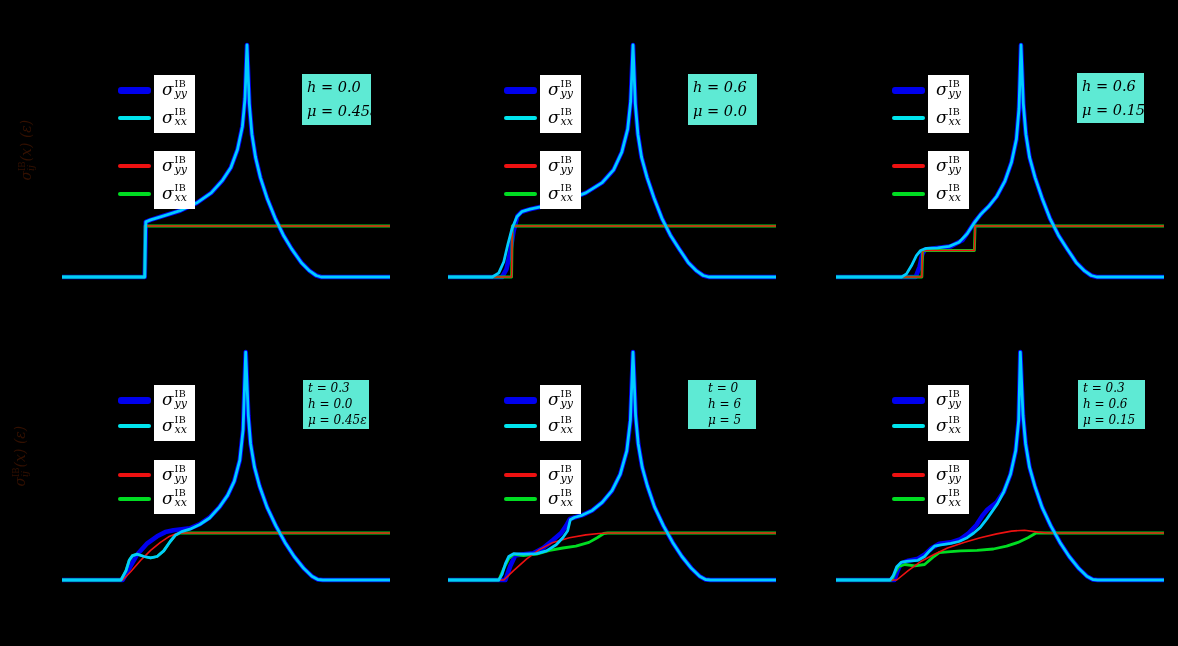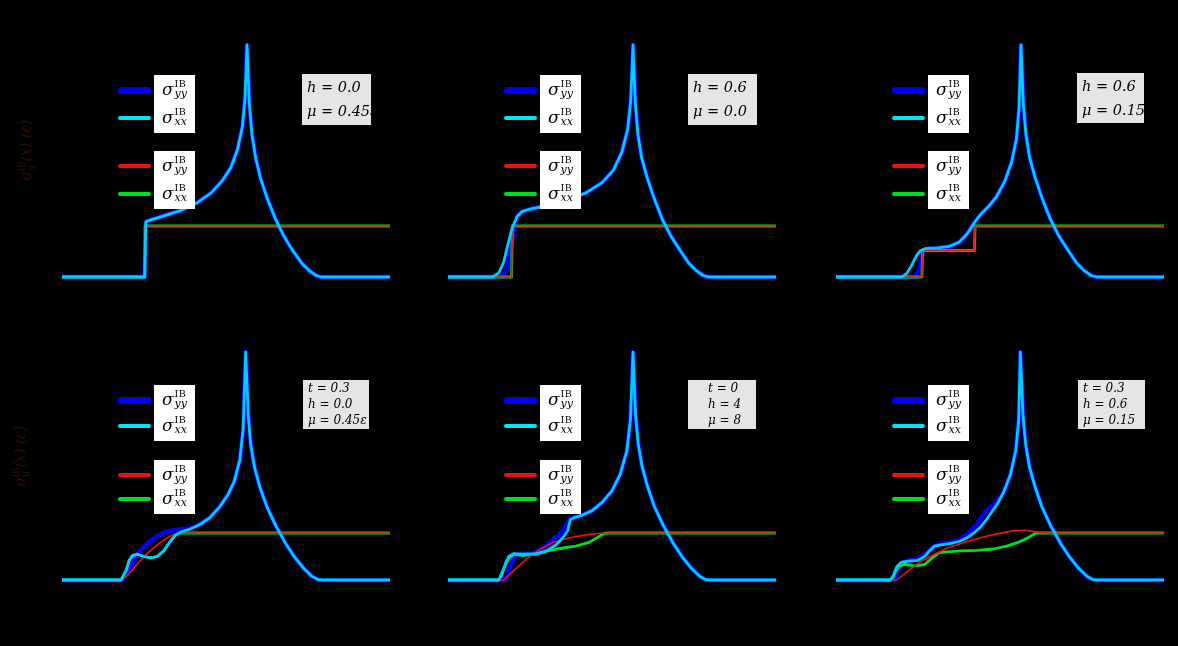--- a/index.html
+++ b/index.html
@@ -9,21 +9,21 @@
   .plot-svg{position:absolute;left:0;top:0;display:block;}
   .legend-entry{position:absolute;display:flex;align-items:center;height:46px;}
   .swatch{border-radius:3px;flex:none;}
   .sig-box{background:#fff;color:#000;margin-left:3px;padding:4px 8px 6px 8px;
            display:flex;align-items:center;line-height:1;}
   .sig{font-style:italic;font-size:17px;}
   .stack{display:inline-flex;flex-direction:column;align-items:flex-start;
          margin-left:1px;line-height:1;vertical-align:middle;}
   .stack .sup{font-size:9.5px;font-style:normal;letter-spacing:.5px;}
   .stack .sub{font-size:11px;font-style:italic;}
-  .param-box{position:absolute;background:#e5e5e5;color:#000;overflow:hidden;
+  .param-box{position:absolute;background:#5eead4;color:#000;overflow:hidden;
              padding:1px 0 0 5px;white-space:nowrap;}
   .param-line{font-style:italic;font-size:14.5px;}
   .row-top .param-line{line-height:24px;}
   .row-bot .param-line{line-height:15.8px;font-size:12px;}
   .ylabel{position:absolute;transform:rotate(-90deg);transform-origin:center center;
           font-size:14px;font-style:italic;white-space:nowrap;line-height:1;}
   .ylabel .ystack{display:inline-flex;flex-direction:column;align-items:flex-start;
           line-height:.9;vertical-align:middle;}
   .ylabel .ysup{font-size:8.5px;font-style:normal;}
   .ylabel .ysub{font-size:9.5px;font-style:italic;}
@@ -295,22 +295,22 @@
         <div class="sig-box">
           <span class="sig">σ</span>
           <span class="stack">
             <span class="sup">IB</span>
             <span class="sub">xx</span>
           </span>
         </div>
       </div>
       <div class="param-box" style="left: 240px; top: 35px; width: 48px; height: 48px; padding-left: 20px;">
         <div class="param-line">t = 0</div>
-        <div class="param-line">h = 4</div>
-        <div class="param-line">μ = 8</div>
+        <div class="param-line">h = 6</div>
+        <div class="param-line">μ = 5</div>
       </div>
     </div>
     <div class="subplot row-bot" style="left: 836px; top: 345px; width: 328px; height: 255px;">
       <svg width="328" height="255" class="plot-svg">
         <polyline points="0.0,235.0 58.4,235.0 61.7,225.6 64.9,218.6 72.2,215.7 82.0,213.8 89.2,209.2 95.8,203.0 103.3,198.8 114.8,197.4 124.6,194.1 132.8,188.0 140.4,180.0 146.9,170.1 151.5,164.5 160.7,157.4 167.9,146.6 174.5,129.3 179.7,105.8 182.7,75.2 184.3,7.1 187.0,70.5 189.6,98.7 193.5,122.2 198.8,141.0 206.0,162.1 214.8,180.9 224.0,197.4 233.2,211.5 242.7,223.3 250.9,231.2 256.8,234.5 261.7,235.0 328.0,235.0" fill="none" stroke="#0000ee" stroke-width="4.6" stroke-linejoin="round" stroke-linecap="round"></polyline>
         <polyline points="0.0,235.0 55.8,235.0 59.0,227.9 62.3,221.8 68.9,219.5 78.7,220.9 88.6,219.5 96.8,212.4 103.3,207.7 111.5,206.8 124.6,205.9 141.0,205.4 157.4,204.0 170.6,201.2 182.0,197.4 191.9,192.7 200.1,188.0 209.9,188.0 328.0,188.0" fill="none" stroke="#00dd22" stroke-width="2.8" stroke-linejoin="round" stroke-linecap="round"></polyline>
         <polyline points="0.0,235.0 60.7,235.0 72.2,225.6 85.3,216.2 98.4,209.2 111.5,203.0 127.9,197.4 144.3,192.7 160.7,188.9 175.5,186.1 188.6,185.2 201.7,187.1 211.6,188.0 328.0,188.0" fill="none" stroke="#ee1111" stroke-width="1.6" stroke-linejoin="round" stroke-linecap="round"></polyline>
         <polyline points="0.0,235.0 54.1,235.0 57.4,230.3 60.7,221.8 65.6,217.1 72.2,216.2 82.0,215.3 88.6,211.5 93.5,205.9 98.4,201.2 105.0,199.8 114.8,198.3 123.0,196.5 131.2,192.7 137.8,188.0 144.3,182.4 150.9,173.9 155.8,166.9 161.4,158.9 167.9,146.6 174.5,129.3 179.7,105.8 182.7,75.2 184.3,7.1 187.0,70.5 189.6,98.7 193.5,122.2 198.8,141.0 206.0,162.1 214.8,180.9 224.0,197.4 233.2,211.5 242.7,223.3 250.9,231.2 256.8,234.5 261.7,235.0 328.0,235.0" fill="none" stroke="#00ccff" stroke-width="2.8" stroke-linejoin="round" stroke-linecap="round"></polyline>
       </svg>
       <div class="legend-entry" style="left: 56px; top: 32px;">

